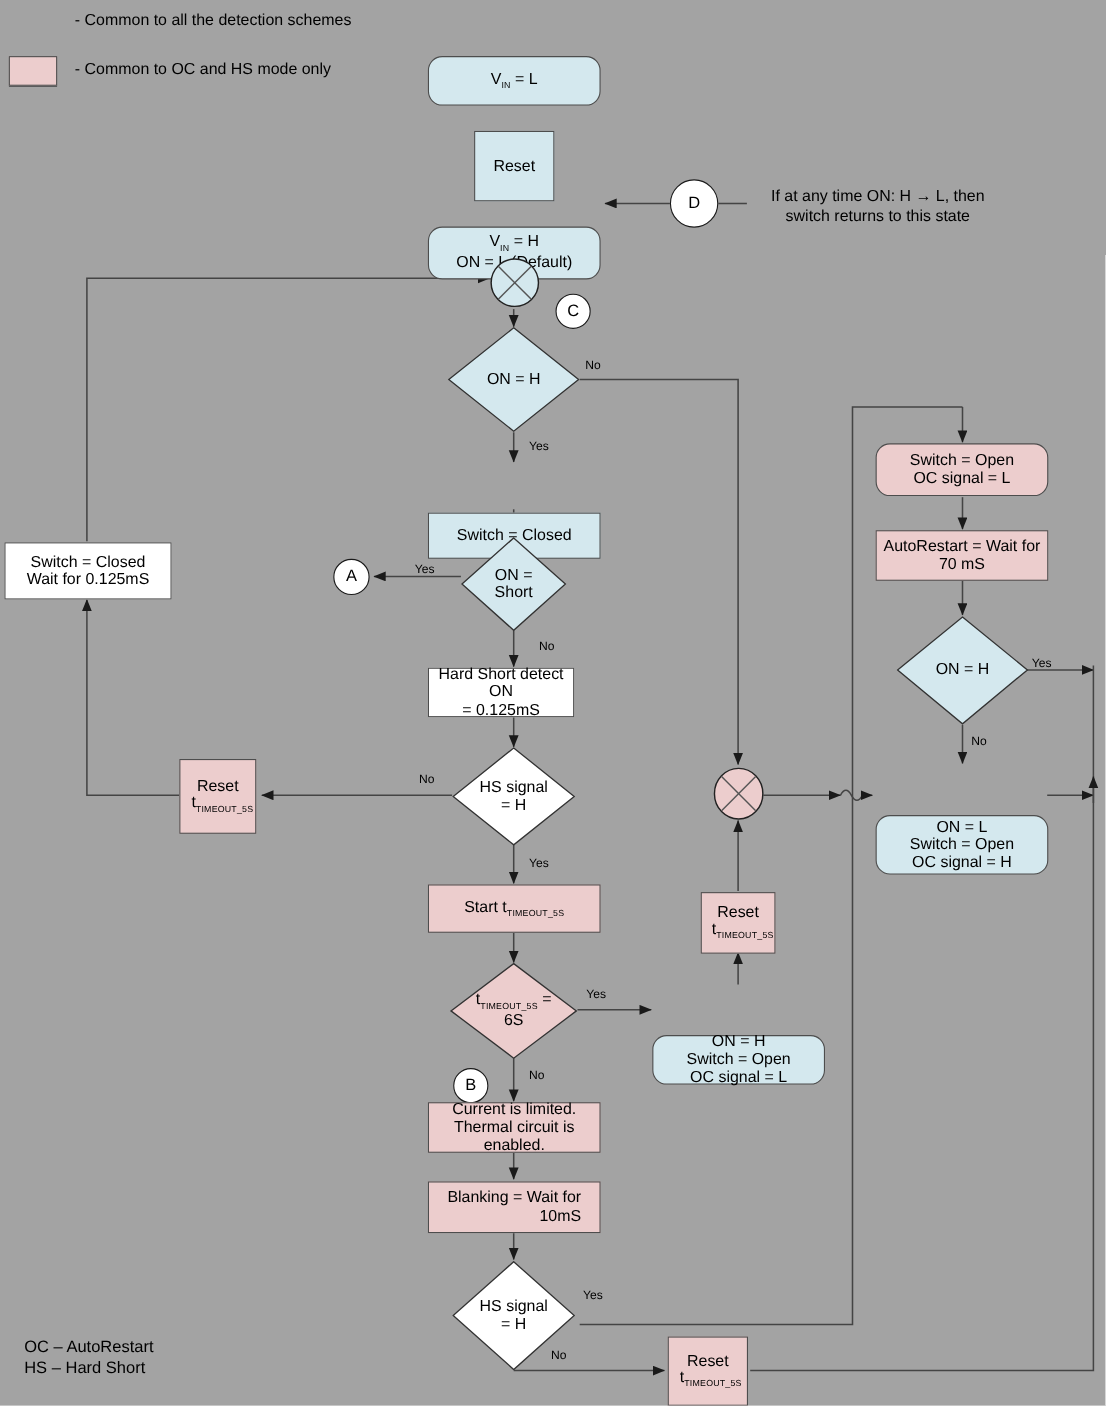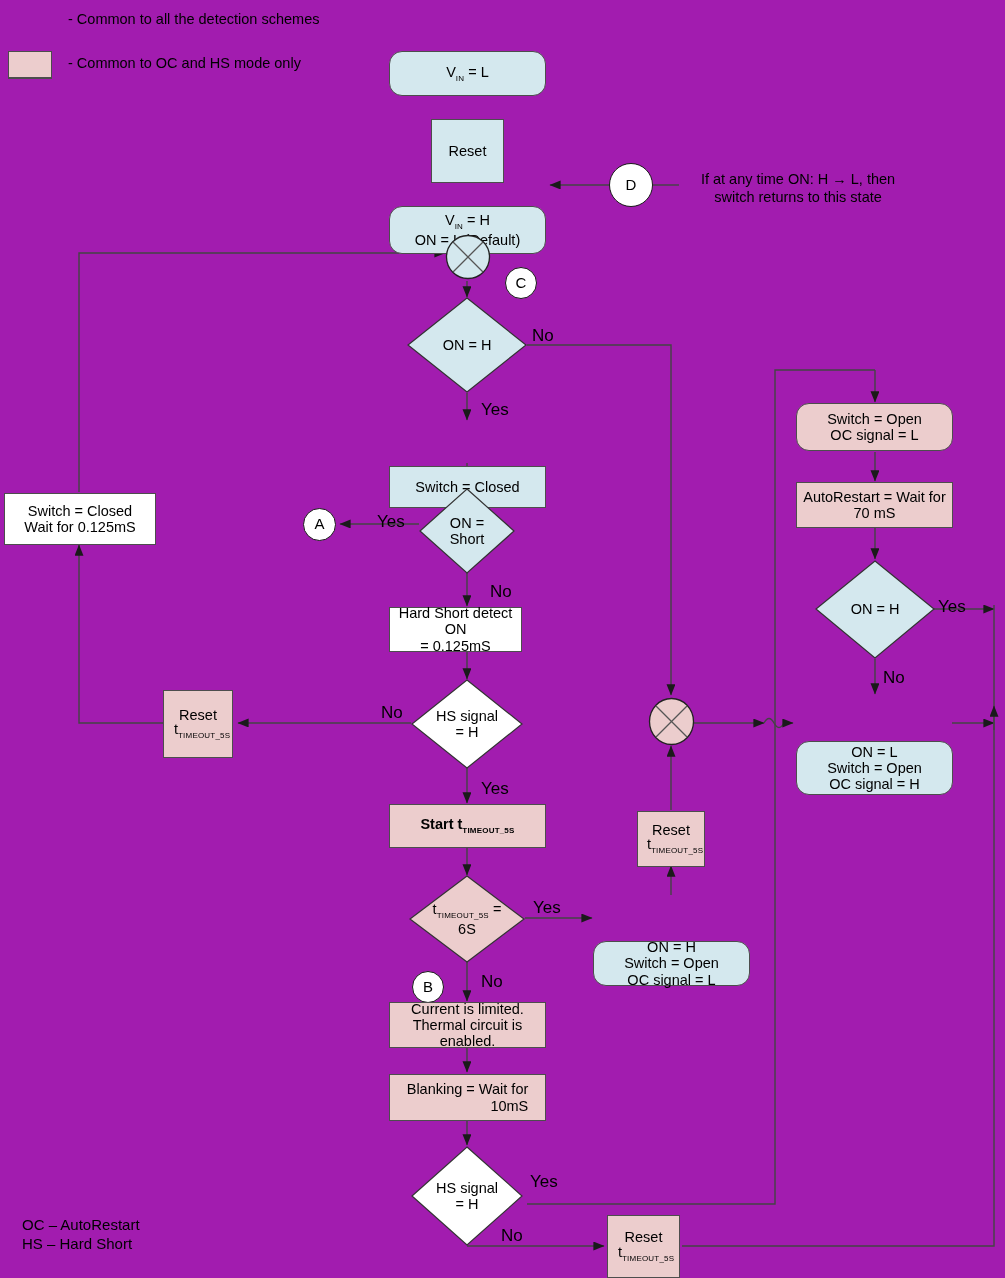--- a/index.html
+++ b/index.html
@@ -6,21 +6,21 @@
   * { box-sizing: border-box; }
   html, body {
     margin: 0; padding: 0;
     background: #ffffff;
     font-family: "Liberation Sans", sans-serif;
   }
   #stage {
     position: relative;
     width: 1005px;
     height: 1278px;
-    background: #a21caf;
+    background: #a3a3a3;
     overflow: hidden;
   }
   svg.wires {
     position: absolute;
     left: 0; top: 0;
     width: 1005px; height: 1278px;
     pointer-events: none;
   }
   .node {
     position: absolute;
@@ -58,21 +58,21 @@
     align-items: center;
     justify-content: center;
     text-align: center;
     font-size: 14.5px;
     line-height: 1.12;
     color: #000;
     white-space: pre-line;
   }
   .edge-label {
     position: absolute;
-    font-size: 17px;
+    font-size: 11px;
     color: #000;
     white-space: nowrap;
   }
   .free-text {
     position: absolute;
     font-size: 14.5px;
     color: #000;
     line-height: 1.25;
     white-space: pre-line;
   }
@@ -265,21 +265,21 @@
   <div class="node rect fill-pink" style="left:163px; top:690px; width:70px; height:68px; flex-direction:column;">
     <span class="ttl">Reset</span>
     <span style="align-self:flex-start; margin-left:6px; margin-top:-2px;">t<span class="sub">TIMEOUT_5S</span></span>
   </div>
 
   <div class="node rect fill-white" style="left:4px; top:493px; width:152px; height:52px;">
     <span>Switch = Closed
 Wait for 0.125mS</span>
   </div>
 
-  <div class="node rect fill-pink" style="left:389px; top:804px; width:157px; height:44px;font-weight:bold;">
+  <div class="node rect fill-pink" style="left:389px; top:804px; width:157px; height:44px;">
     <span><span>Start t</span><span class="sub">TIMEOUT_5S</span></span>
   </div>
 
   <div class="diamond-wrap" style="left:409px; top:875px; width:116px; height:88px;">
     <svg width="116" height="88" viewBox="0 0 116 88">
       <polygon points="58,1 115,44 58,87 1,44" fill="#eccdcd" stroke="#333" stroke-width="1.2"></polygon>
     </svg>
     <div class="diamond-label"><span><span>t</span><span class="sub">TIMEOUT_5S</span><span> =
 6S</span></span></div>
   </div>

